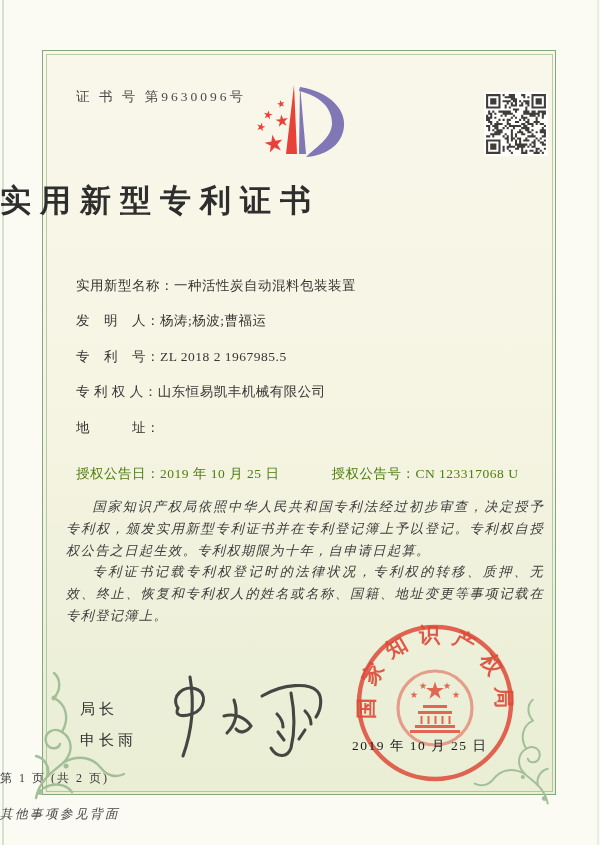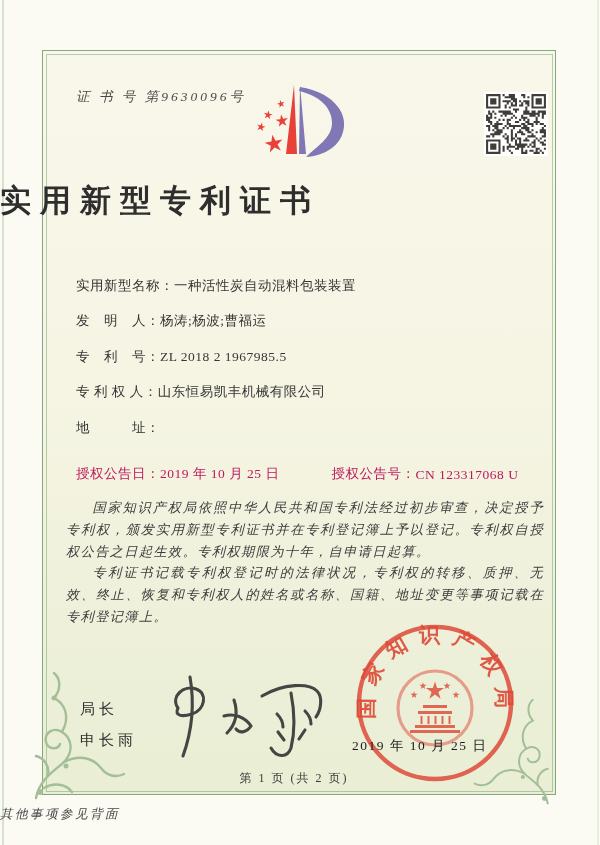--- a/index.html
+++ b/index.html
@@ -17,56 +17,56 @@
     position:absolute;left:42px;top:50px;width:514px;height:745px;
     border:1.6px solid #83a87c;
     background:linear-gradient(180deg,#f9f7ea 0%,#f6f5e4 45%,#eef0da 78%,#e9eed4 100%);
     box-sizing:border-box;
   }
   .frame::before{
     content:'';position:absolute;inset:2.5px;border:1px solid rgba(131,168,124,.55);
     pointer-events:none;
   }
 
-  .cert-no{position:absolute;left:76px;top:88px;font-size:13.5px;letter-spacing:3px;color:#4a4a4a;font-style:italic;}
+  .cert-no{position:absolute;left:76px;top:88px;font-size:13.5px;letter-spacing:3px;color:#4a4a4a;}
 
   .logo{position:absolute;left:236px;top:78px;width:132px;height:104px;}
   .qr{position:absolute;left:484px;top:92px;width:64px;height:64px;}
 
   .title{
     position:absolute;left:0;right:0;top:180px;text-align:left;
     font-size:31px;font-weight:bold;letter-spacing:9px;color:#2e2e2e;
   }
 
   .fields{position:absolute;left:76px;top:252px;right:56px;}
   .field-row{display:flex;align-items:baseline;height:35.4px;font-size:13.5px;color:#363636;letter-spacing:.5px;}
   .field-row .lbl{white-space:pre;margin-top:25px;}
   .field-row .val{white-space:pre;}
 
   .grant-row{
-    position:absolute;left:76px;top:465px;right:56px;display:flex;align-items:flex-end;
-    font-size:13.5px;color:#be185d;letter-spacing:.5px;
+    position:absolute;left:76px;top:465px;right:56px;display:flex;align-items:center;
+    font-size:13.5px;color:#4d7c0f;letter-spacing:.5px;
   }
   .grant-row .gap{width:52px;}
 
   .body-text{
     position:absolute;left:66px;top:497px;width:478px;
     font-size:13.2px;line-height:21.8px;letter-spacing:1.4px;
     font-style:italic;color:#3c3c3c;text-align:justify;
   }
-  .body-text p{margin:0;text-indent:2em;}
+  .body-text p{margin:0;text-indent:2em;font-family:Liberation Mono, monospace;}
 
   .director-title{position:absolute;left:80px;top:700px;font-size:15px;letter-spacing:4px;color:#2f2f2f;}
   .director-name{position:absolute;left:80px;top:731px;font-size:15px;letter-spacing:4px;color:#2f2f2f;}
   .signature{position:absolute;left:150px;top:666px;width:195px;height:108px;}
 
   .seal{position:absolute;left:350px;top:618px;width:170px;height:170px;}
   .seal-date{position:absolute;left:352px;top:737px;font-size:13.5px;letter-spacing:1.5px;color:#1c1c1c;z-index:6;}
 
-  .page-num{position:absolute;left:0;right:12px;top:770px;text-align:center;font-size:12px;letter-spacing:2px;color:#3a3a3a;}
+  .page-num{position:absolute;left:0;right:12px;top:770px;text-align:left;font-size:12px;letter-spacing:2px;color:#3a3a3a;}
   .back-note{position:absolute;left:0;right:0;top:806px;text-align:left;font-size:12.5px;font-style:italic;letter-spacing:2.5px;color:#474747;}
 
   .flourish{position:absolute;width:115px;height:135px;}
   .flourish.bl{left:30px;top:666px;}
   .flourish.br{left:456px;top:694px;transform:scaleX(-1);width:98px;height:112px;}
 </style>
 </head>
 <body>
 
 <div class="page">

